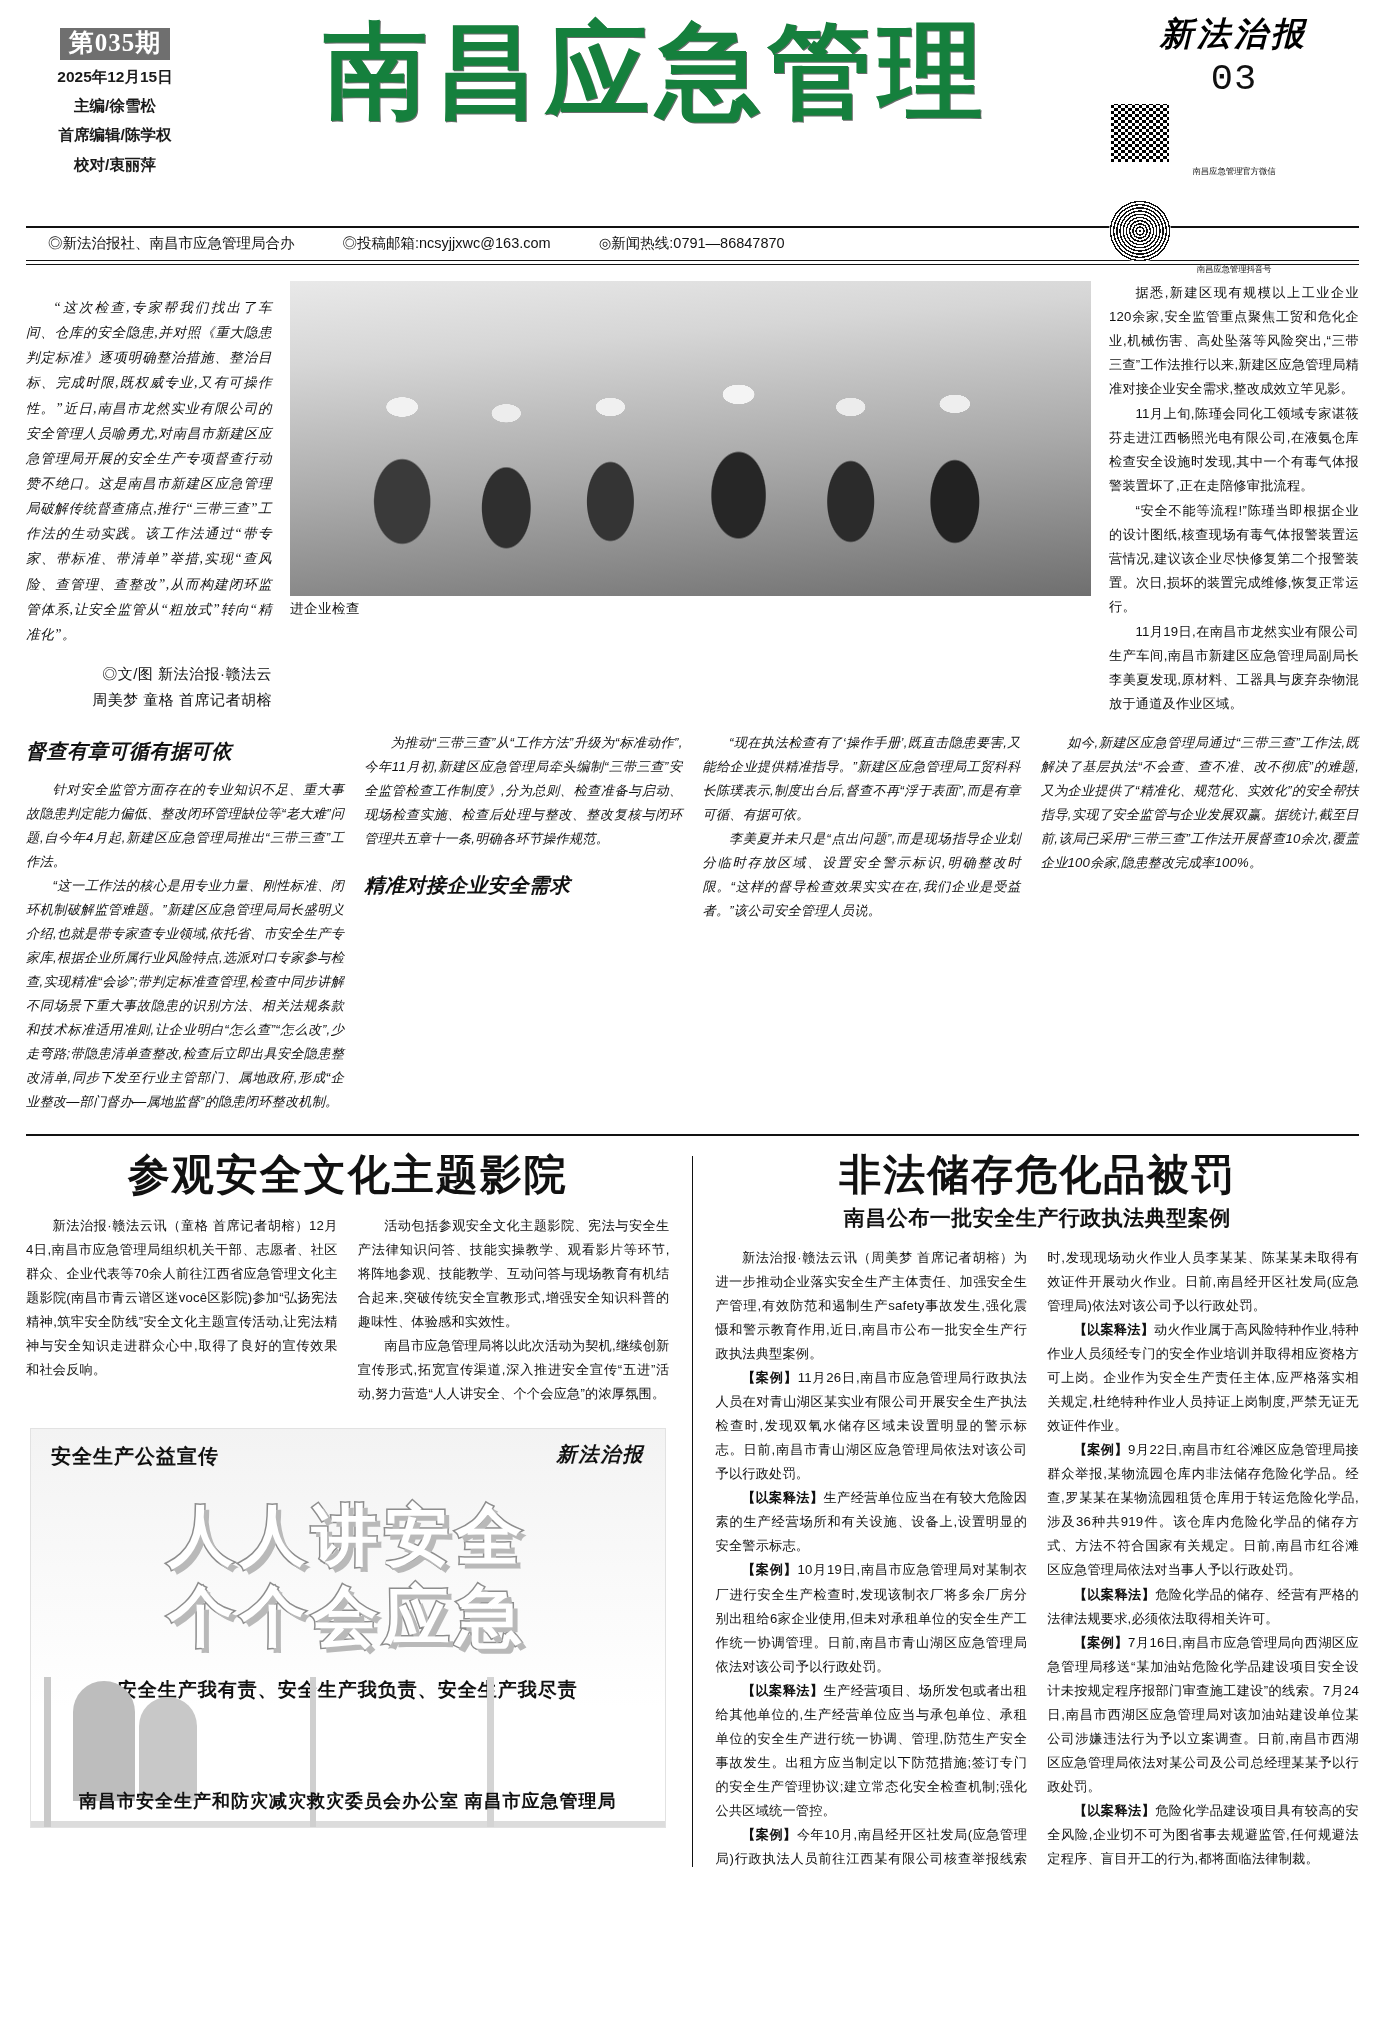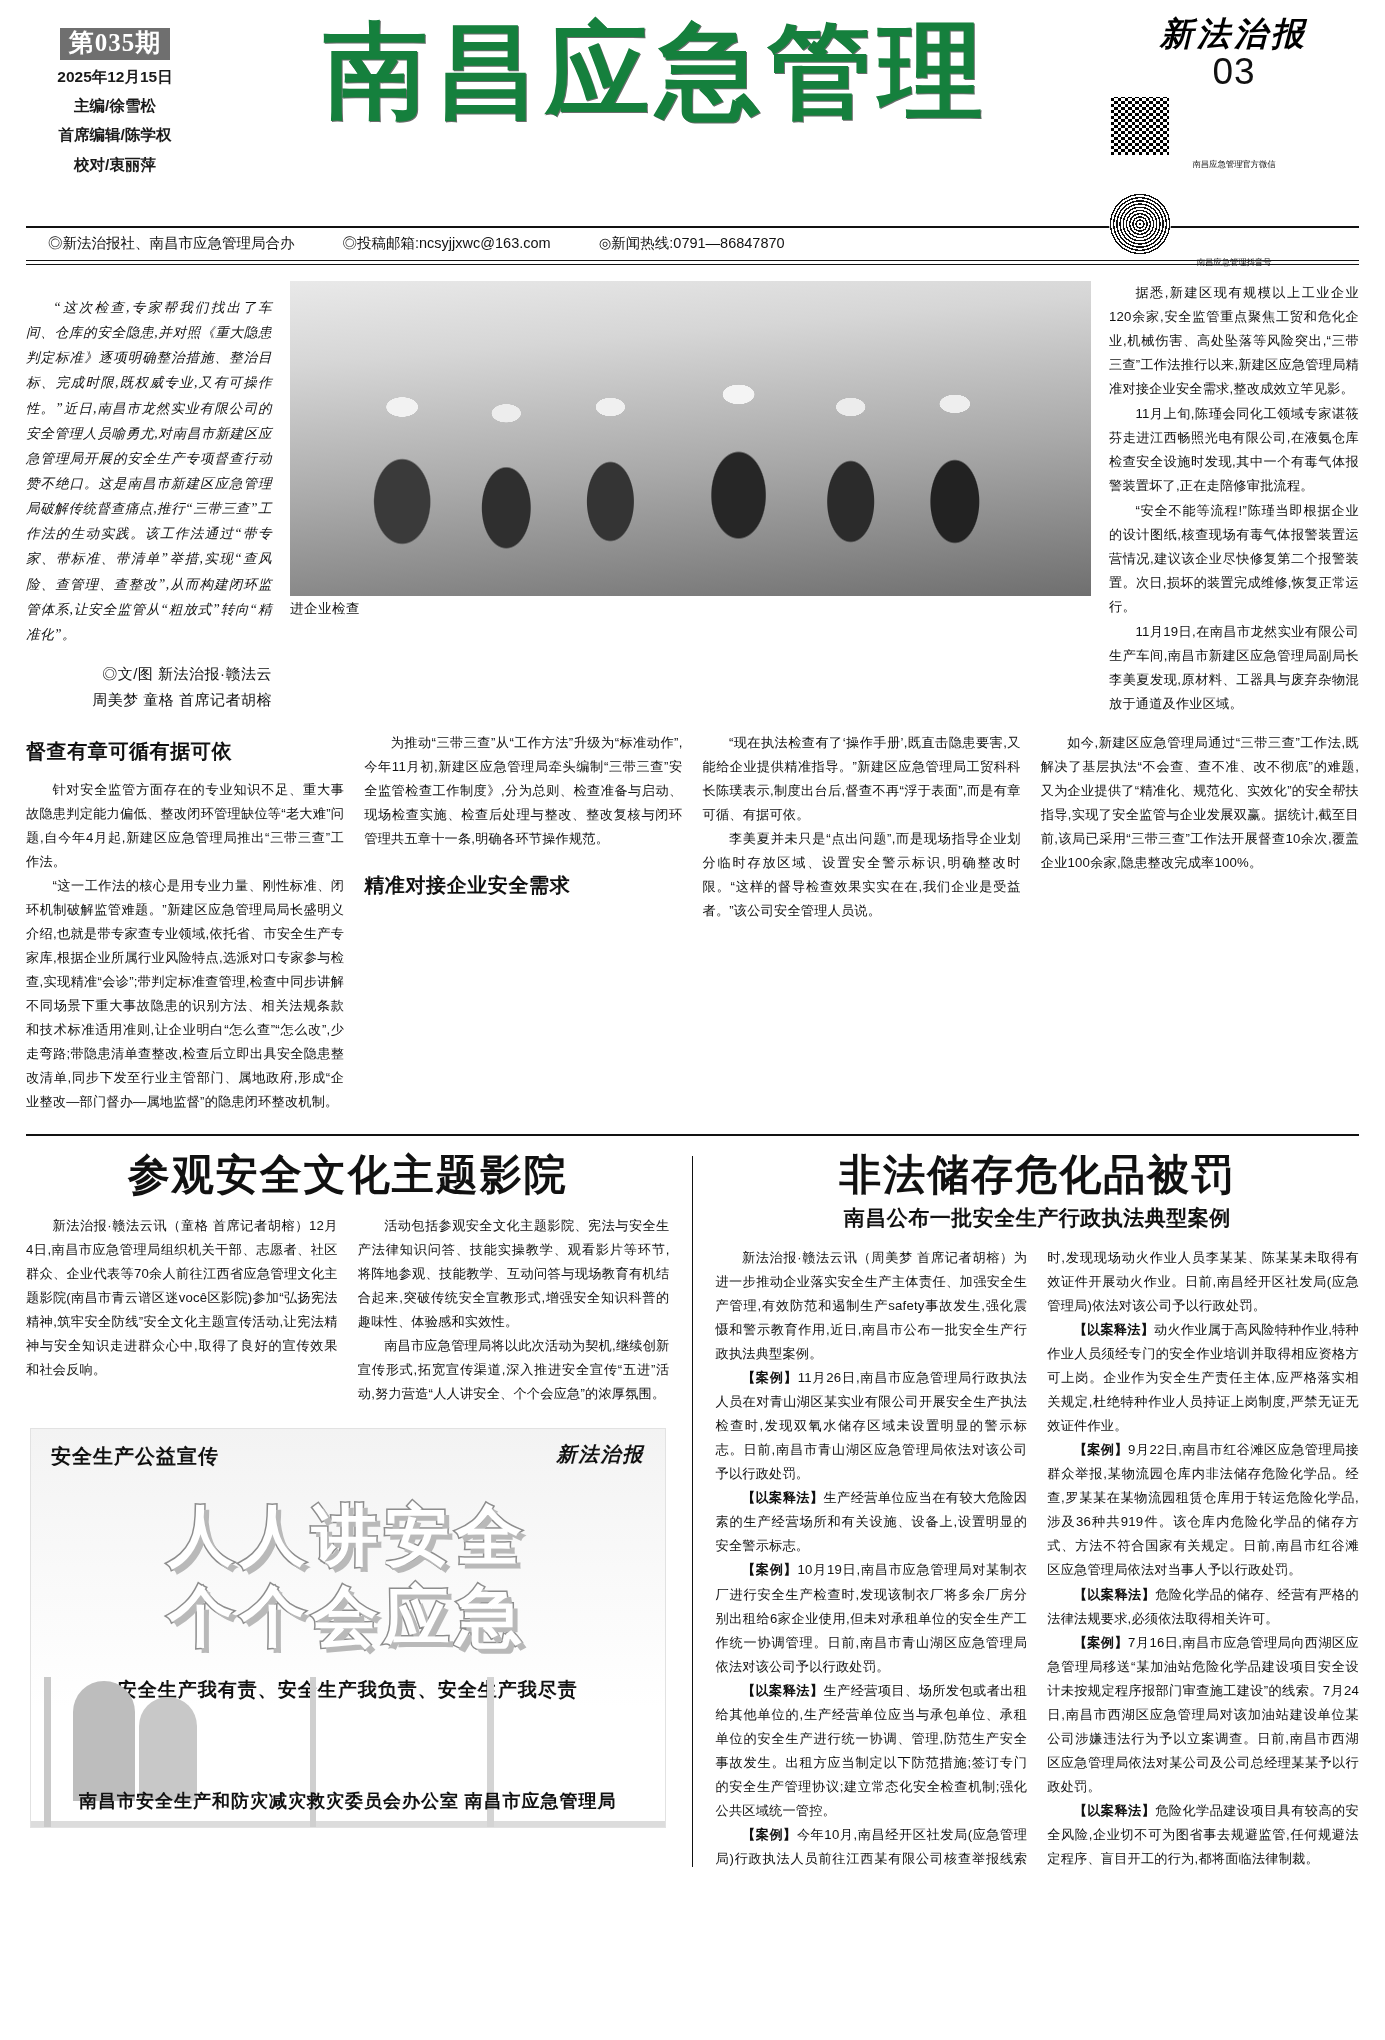--- a/index.html
+++ b/index.html
@@ -75,23 +75,23 @@
     font-weight: bold;
     font-style: italic;
     letter-spacing: 4px;
     color: #000;
     font-family: "Liberation Serif", serif;
     line-height: 1;
   }
   .mast-right .pageno {
     font-size: 37px;
     font-weight: 500;
-    font-family: Liberation Sans, sans-serif;
+    font-family: Liberation Mono, monospace;
     line-height: 1.05;
-    margin-top: 2px;
+    margin-top: 9px;
     letter-spacing: 1px;
   }
   .qr-row {
     display: flex;
     justify-content: center;
     gap: 22px;
     margin-top: 3px;
     flex-direction: column;
   }
   .qr-item { text-align: center; }
@@ -221,20 +221,21 @@
   .bottom-cols {
     display: grid;
     grid-template-columns: repeat(4, 1fr);
     gap: 16px 20px;
     padding: 14px 26px 0;
     font-family: "Liberation Sans", "DejaVu Sans", sans-serif;
     font-size: 13.2px;
     line-height: 1.82;
     text-align: justify;
     letter-spacing: 0.2px;
+    font-style: italic;
   }
   .bottom-cols p { text-indent: 2em; }
   .sec-head {
     font-size: 20px;
     font-weight: bold;
     letter-spacing: 0.6px;
     margin: 2px 0 8px;
     text-indent: 0 !important;
     font-family: "Liberation Sans", sans-serif;
   }

